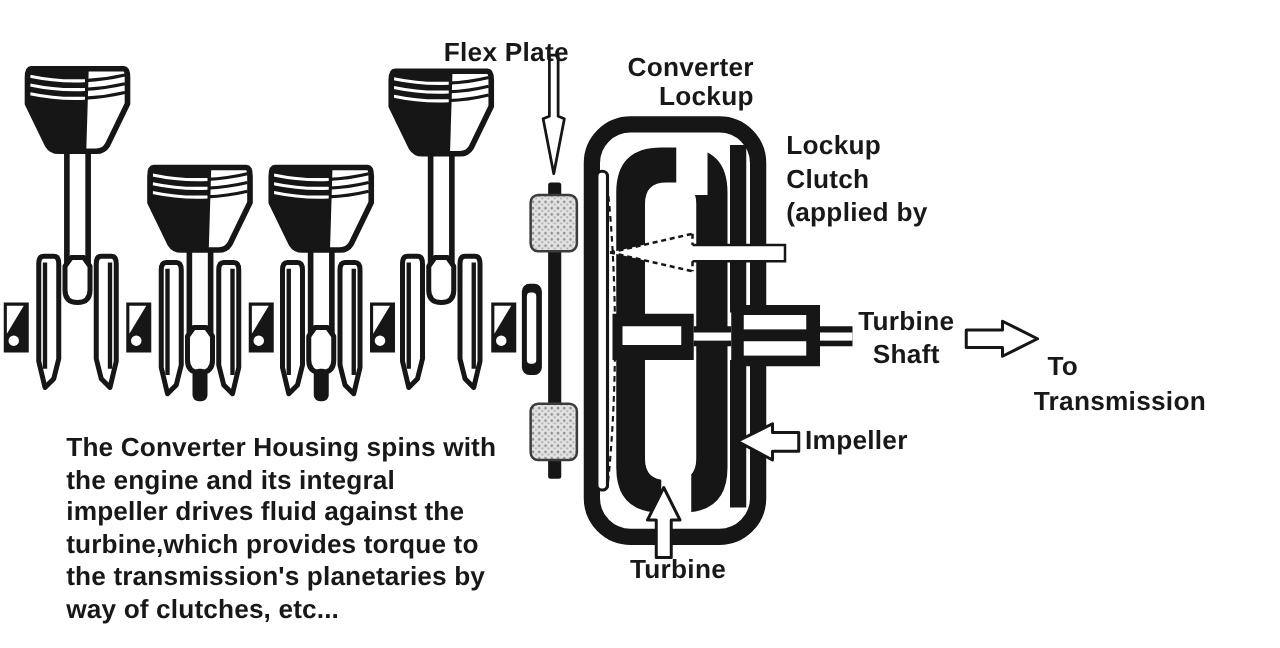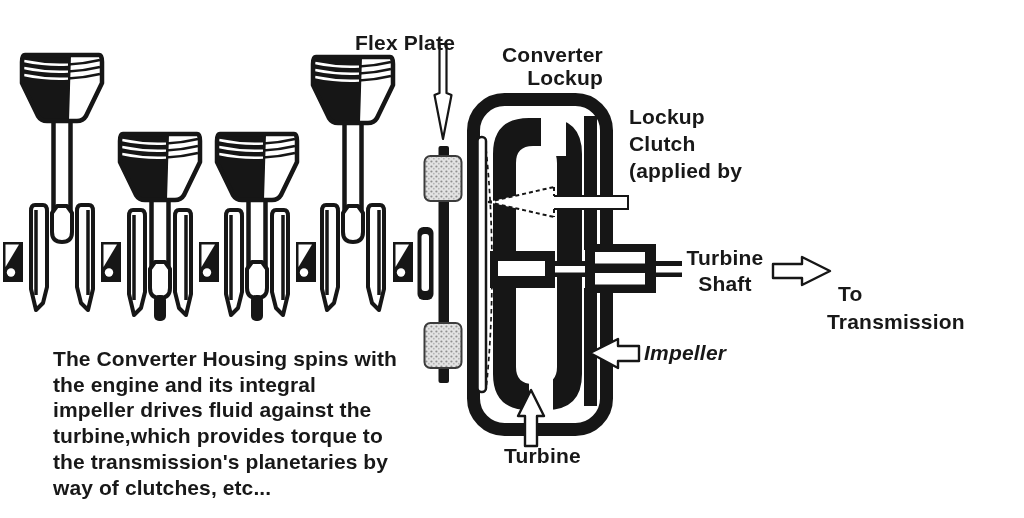--- a/index.html
+++ b/index.html
@@ -8,21 +8,21 @@
   .stage svg{position:absolute;left:0;top:0;}
   .lbl{position:absolute;font-weight:700;font-size:21px;line-height:23px;color:#181818;
        white-space:nowrap;letter-spacing:.2px;}
   .lbl span{display:block;}
   .lbl-flex{left:355px;top:31px;}
   .lbl-housing{left:481px;top:44px;width:122px;text-align:right;line-height:22.5px;}
   .lbl-lockup{left:629px;top:103px;line-height:27px;}
   .lbl-tshaft{left:681px;top:245px;width:88px;text-align:center;line-height:26px;}
   .lbl-totrans{left:827px;top:259px;line-height:27.5px;margin-top:21px;}
   .lbl-totrans .indent{margin-left:11px;}
-  .lbl-impeller{left:644px;top:341px;font-style:italic;}
+  .lbl-impeller{left:644px;top:341px;}
   .lbl-turbine{left:504px;top:444px;}
   .caption{position:absolute;left:53px;top:346px;font-weight:700;font-size:21px;
            line-height:25.7px;color:#181818;letter-spacing:.1px;}
   .caption span{display:block;white-space:nowrap;}
 </style>
 </head>
 <body>
 
 <div class="stage">
 

